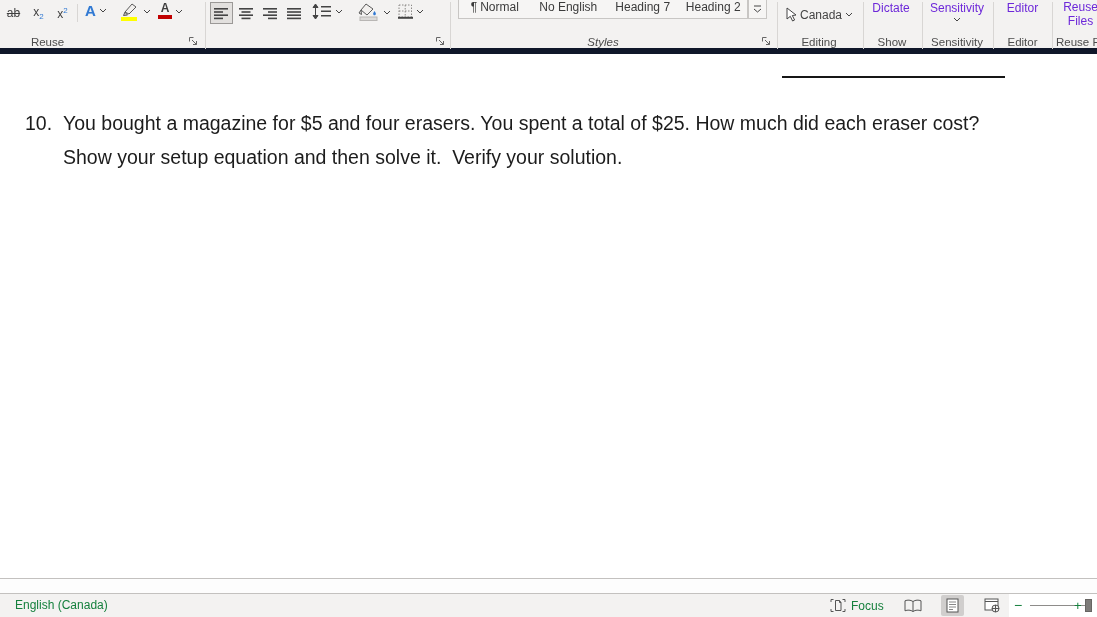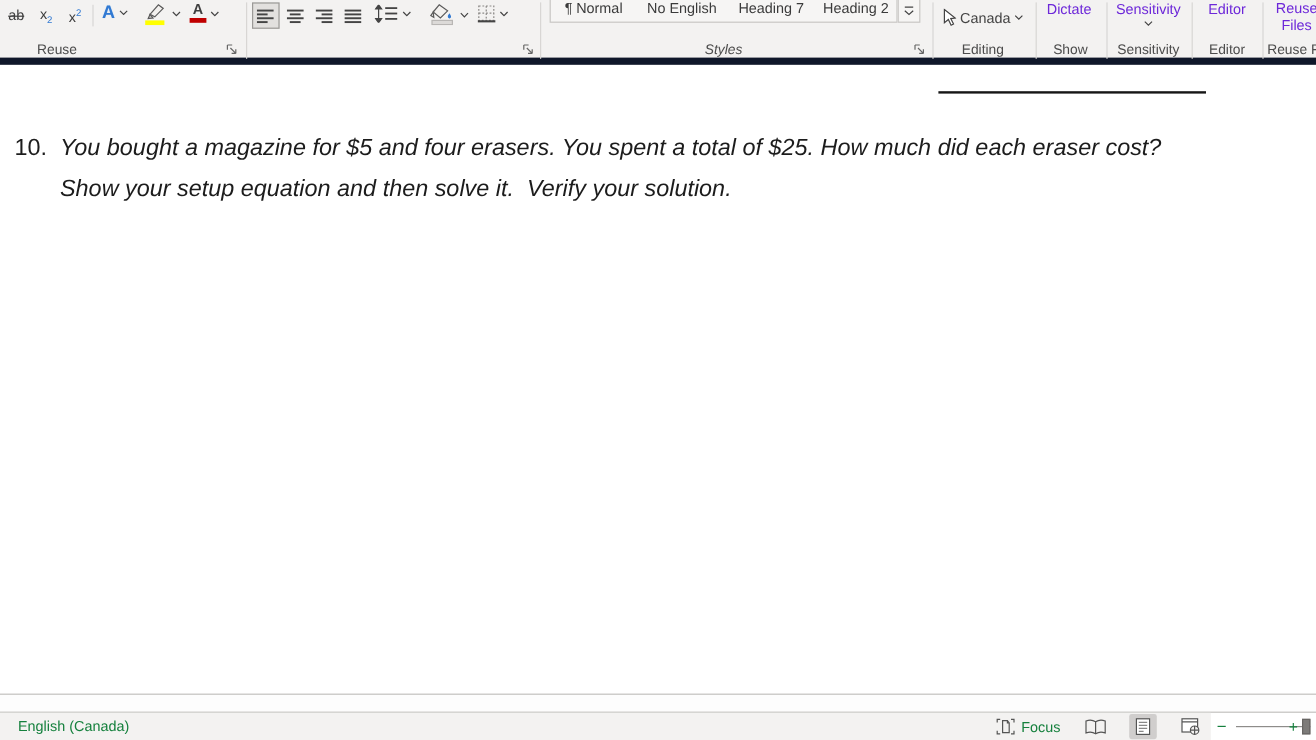--- a/index.html
+++ b/index.html
@@ -36,22 +36,22 @@
                   border:1px solid #c8c6c4; background:#f6f5f4; display:flex; flex-direction:column;
                   align-items:center; justify-content:flex-end; padding-bottom:3px; gap:1px; cursor:pointer; }
   .big-btn-label { position:absolute; font-size:12px; color:#6d28d9; text-align:center;
                    cursor:pointer; white-space:nowrap; }
 
   
   .doc { position:absolute; top:55px; left:0; width:1097px; height:523px; background:#ffffff; }
   .doc-line { position:absolute; left:782px; top:21px; width:223px; height:2px; background:#161616; }
   .question { position:absolute; left:12px; top:52px; display:flex;
               font-size:19.5px; line-height:33.5px; color:#1c1c1c; }
-  .qnum { width:38px; flex:none; }
-  .qtext { width:955px; white-space:pre-wrap;font-style:italic; }
+  .qnum { width:38px; flex:none;margin-left:13px; }
+  .qtext { width:955px; white-space:pre-wrap; }
 
   
   .hscroll { position:absolute; top:578px; left:0; width:1097px; height:16px;
              background:#fdfdfd; border-top:1px solid #c3c1bf; border-bottom:1px solid #c3c1bf; }
 
   
   .statusbar { position:absolute; top:594px; left:0; width:1009px; height:23px;
                background:#f3f2f1; font-size:12px; color:#15803d; }
   .lang { position:absolute; left:15px; top:0; line-height:23px; cursor:pointer; }
   .focus-btn { position:absolute; left:830px; top:0; height:23px; display:flex;

